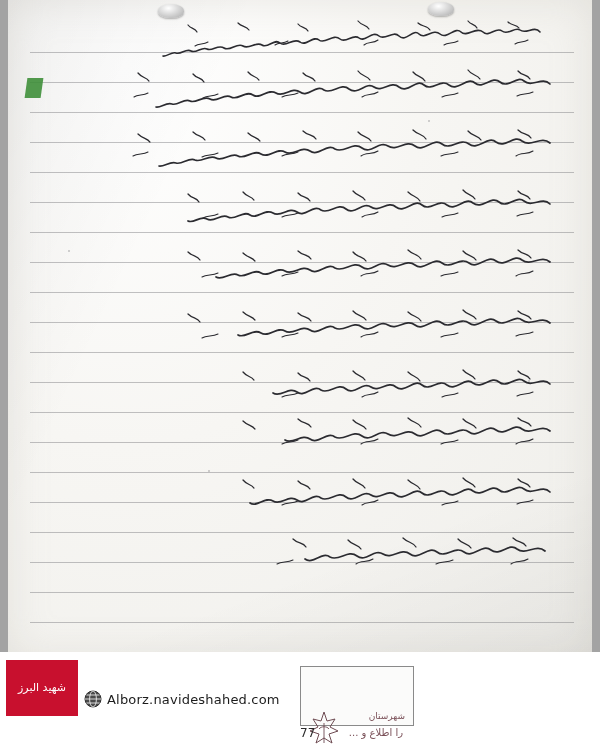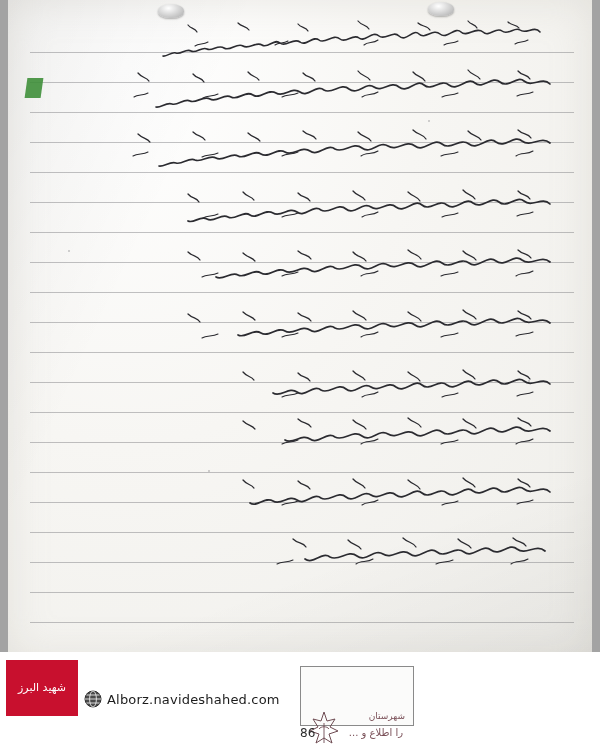--- a/index.html
+++ b/index.html
@@ -338,15 +338,15 @@
         <svg width="34" height="44" viewBox="0 0 34 44">
           <path d="M17,3 L20,12 L28,10 L23,18 L31,22 L22,25 L25,34 L17,29 L9,34 L12,25 L3,22 L11,18 L6,10 L14,12 Z" fill="none" stroke="#6e4b52" stroke-width="1"></path>
           <path d="M17,14 L17,34 M12,20 C14,17 20,17 22,20" fill="none" stroke="#6e4b52" stroke-width="0.9"></path>
         </svg>
       </span>
       <span class="stamp-line1">شهرستان</span>
       <span class="stamp-line2">را اطلاع و ...</span>
     </div>
   </div>
 
-  <div class="page-num">86</div>
+  <div class="page-num">77</div>
 
 </div>
 
 </body></html>

